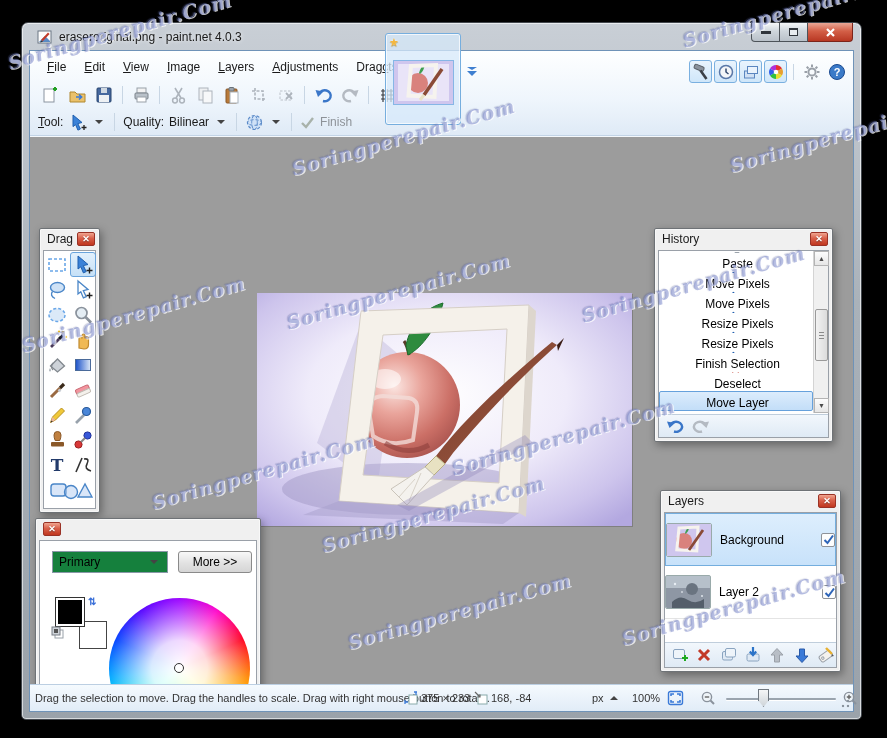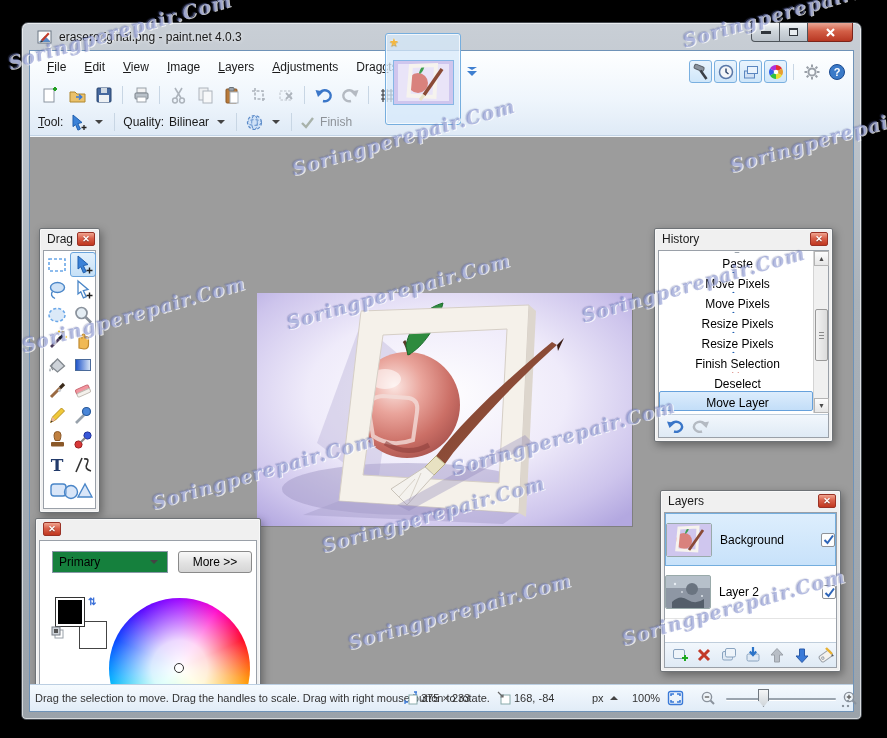--- a/index.html
+++ b/index.html
@@ -770,21 +770,21 @@
       <div class="sb" style="left:5px;">
           <span>Drag the selection to move. Drag the handles to scale. Drag with right mouse button to rotate.</span>
         </div>
       <div class="sb" style="left:374px;">
         <svg width="14" height="14">
             <rect x="5" y="4" width="8" height="9" fill="#fff" stroke="#8aa"></rect>
             <path d="M1,9 v4 M1,11 h3 M10,1 h3 M12,1 v3" stroke="#3a7ad8" stroke-width="1.3"></path>
           </svg>
         <span>375 × 233</span>
       </div>
-      <div class="sb" style="left:467px;">
+      <div class="sb" style="left:444px;">
         <svg width="14" height="14">
             <rect x="4" y="4" width="9" height="9" fill="#fff" stroke="#8aa"></rect>
             <path d="M1,1 l5,5 M6,3.5 V6 H3.5" stroke="#666" stroke-width="1.2" fill="none"></path>
           </svg>
         <span>168, -84</span>
       </div>
       <div class="sb" style="left:562px;">
         <span>px</span>
         <div class="dda" style="border-top:none; border-bottom:4px solid #444;"></div>
       </div>

